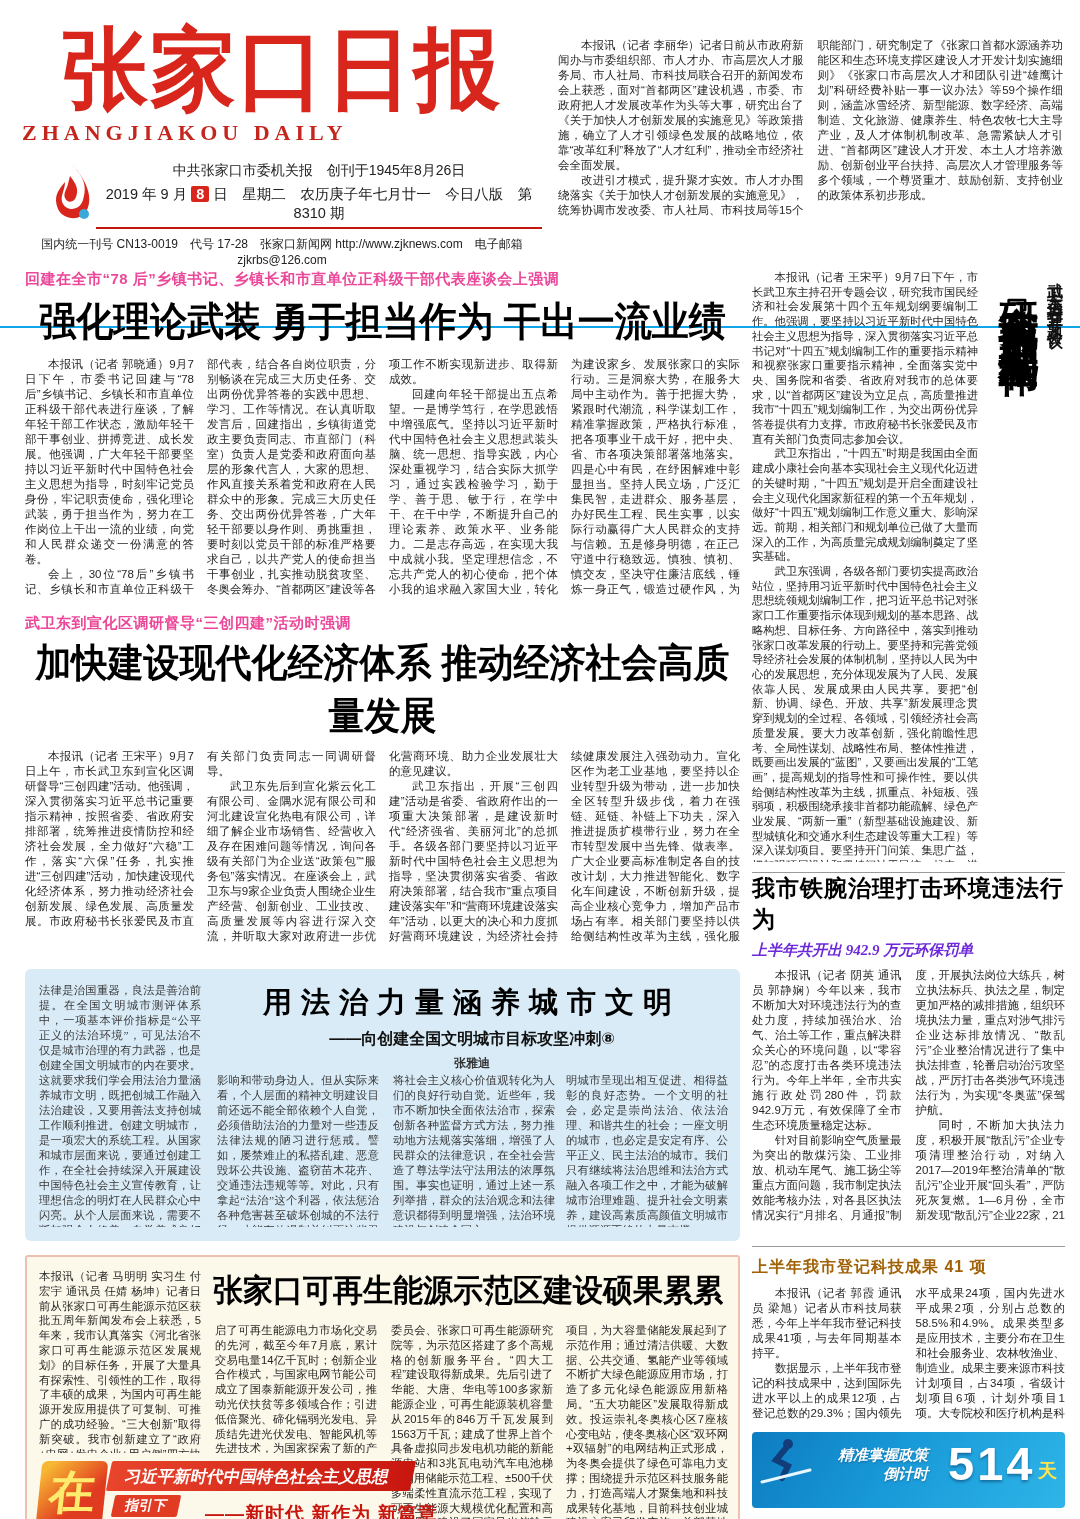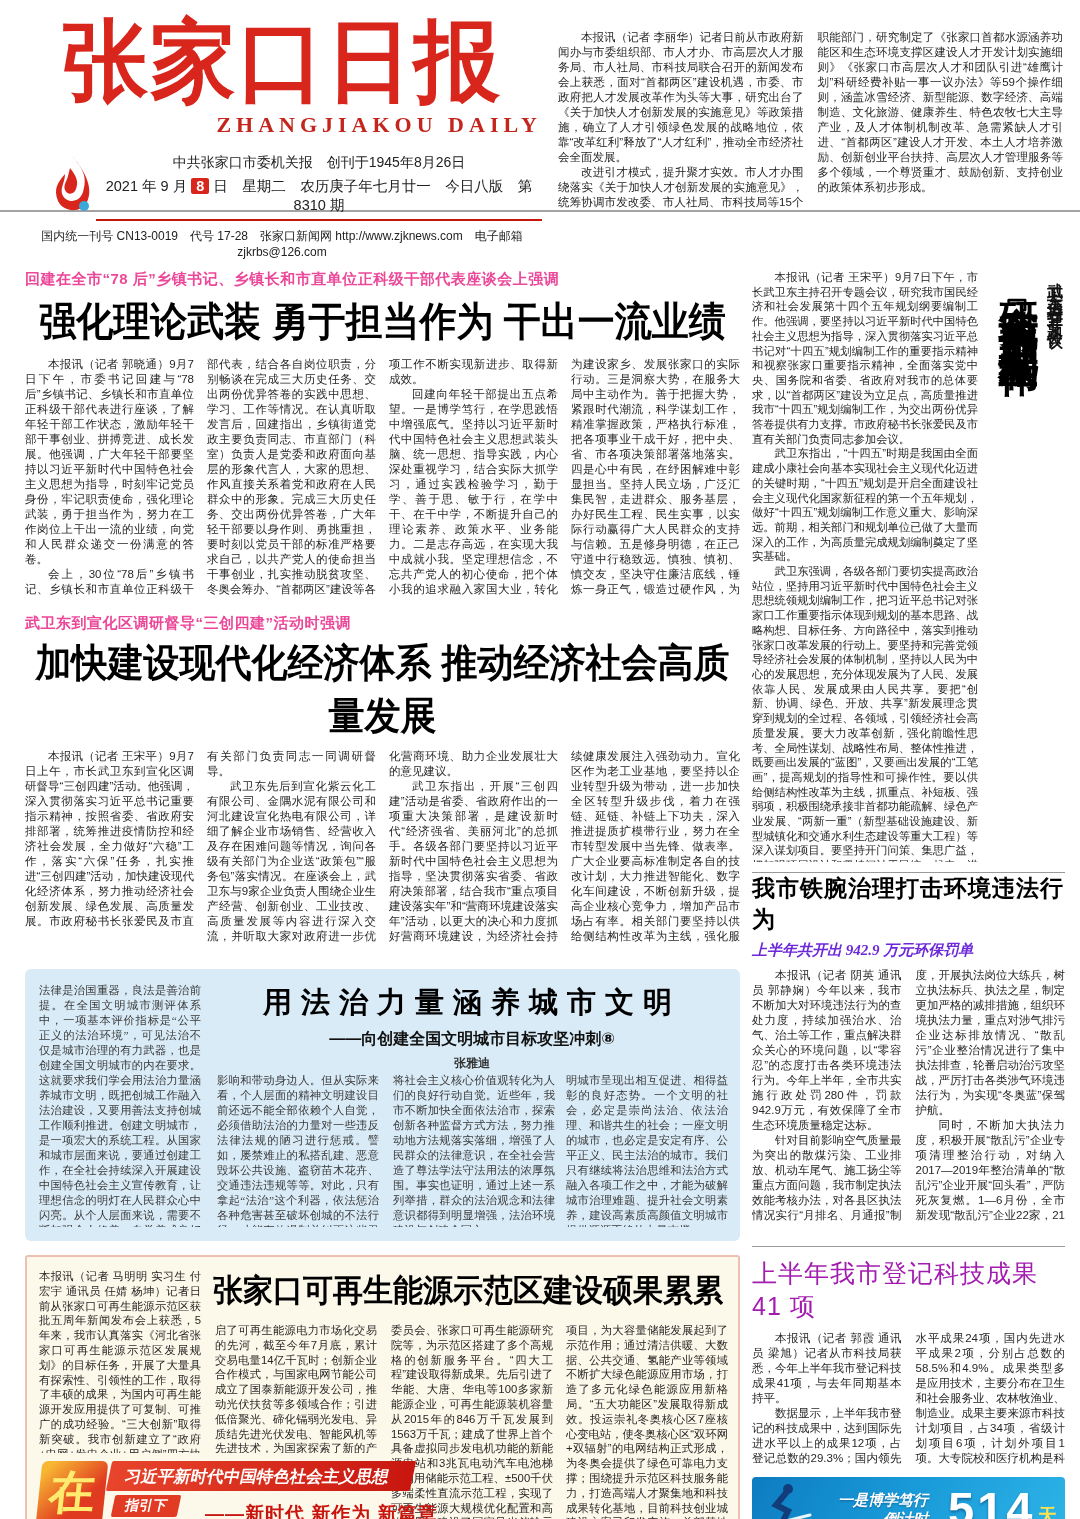--- a/index.html
+++ b/index.html
@@ -1,24 +1,24 @@
 <!DOCTYPE html>
 <html><head>
 <meta charset="utf-8">
 <style>
   html,body{margin:0;padding:0;background:#f2f2f2;}
   .page{position:relative;width:1080px;height:1519px;margin:0 auto;background:#ffffff;
         font-family:"Liberation Sans","DejaVu Sans",sans-serif;color:#1c1c1c;overflow:hidden;}
   
-  .header{position:absolute;left:0;top:0;width:1080px;height:212px;border-bottom:2px solid #a3a3a3;box-sizing:border-box;}
+  .header{position:absolute;left:0;top:8px;width:1080px;height:320px;border-bottom:2px solid #0ea5e9;box-sizing:border-box;}
   .masthead{position:absolute;left:22px;top:14px;width:520px;}
   .paper-title{font-family:"Liberation Serif","DejaVu Serif",serif;font-weight:900;color:#d8261c;
                font-size:86px;line-height:1.12;text-align:center;letter-spacing:2px;transform:scaleY(1.04);}
   .paper-title-en{font-family:"Liberation Serif","DejaVu Serif",serif;font-weight:bold;color:#c4261d;
-                  font-size:22px;letter-spacing:5px;text-align:right;margin-top:2px;}
+                  font-size:22px;letter-spacing:5px;text-align:left;margin-top:2px;}
   .mast-lines{display:flex;margin-top:16px;}
   .flame{width:46px;height:62px;flex:0 0 46px;margin-left:28px;}
   .mast-right{flex:1;}
   .org-line{font-size:14px;text-align:center;color:#222;}
   .date-line{font-size:14.5px;text-align:center;color:#222;margin-top:5px;padding-bottom:4px;border-bottom:2px solid #c1170d;}
   .day-box{display:inline-block;background:#d8261c;color:#fff;font-weight:bold;padding:0 5px;border-radius:2px;}
   .info-line{font-size:12px;text-align:center;color:#222;margin-top:7px;}
   .tr-article{position:absolute;left:558px;top:20px;width:505px;}
   .tr-headline{font-size:26px;font-weight:900;text-align:center;letter-spacing:1px;color:#000;}
   .tr-body{margin-top:10px;height:188px;overflow:hidden;}
@@ -70,21 +70,21 @@
   .p14-body{width:226px;flex:0 0 226px;font-size:11.3px;line-height:14.7px;text-align:justify;color:#262626;overflow:hidden;}
   .p14-body p{margin:0;text-indent:2em;}
   .p14-vert{flex:1;display:flex;justify-content:flex-end;}
   .vh-main{writing-mode:vertical-rl;font-size:40px;font-weight:900;color:#000;line-height:1.05;letter-spacing:4px;}
   .vh-kicker{writing-mode:vertical-rl;font-size:16px;font-weight:700;color:#111;margin-left:4px;letter-spacing:5px;}
   .env{border-top:1px solid #9a9a9a;margin-top:10px;}
   .env-headline{font-size:23px;font-weight:900;color:#000;letter-spacing:1px;}
   .env-sub{font-size:15px;font-weight:bold;font-style:italic;font-family:"Liberation Serif","DejaVu Serif",serif;color:#6d28d9;margin-top:6px;}
   .env-body{margin-top:8px;height:268px;overflow:hidden;}
   .tech{border-top:1px solid #9a9a9a;margin-top:10px;padding-top:10px;}
-  .tech-headline{font-size:25px;font-weight:400;color:#a21caf;letter-spacing:1px;}
+  .tech-headline{font-size:16px;font-weight:700;color:#a16207;letter-spacing:1px;}
   .tech-body{margin-top:8px;height:138px;overflow:hidden;}
   
   .oly{position:relative;margin-top:8px;height:76px;border-radius:4px;overflow:hidden;
        background:linear-gradient(120deg,#0d7cc0,#1899d8 45%,#2fb5e8);}
   .oly-ski{position:absolute;left:6px;top:4px;width:58px;height:52px;}
   .oly-text{position:absolute;left:86px;top:14px;text-align:right;color:#fff;font-weight:900;font-style:italic;line-height:1.25;font-size:15px;text-shadow:0 1px 2px rgba(0,40,80,.4);}
   .oly-num{position:absolute;left:196px;top:4px;color:#fff;font-weight:900;font-size:47px;letter-spacing:3px;text-shadow:0 2px 3px rgba(0,40,80,.45);}
   .oly-unit{position:absolute;left:286px;top:26px;color:#ffe34d;font-weight:900;font-size:19px;}
 </style>
 </head>
@@ -98,21 +98,21 @@
       <div class="paper-title-en">ZHANGJIAKOU DAILY</div>
       <div class="mast-lines">
         <svg class="flame" viewBox="0 0 46 62">
           <path d="M22 2 C32 14 38 22 33 38 C30 48 18 50 13 42 C9 35 15 29 15 20 C8 28 3 35 8 47 C13 58 31 60 37 48 C45 32 31 12 22 2 Z" fill="#d8261c"></path>
           <path d="M20 14 C26 22 29 27 26 35 C24 41 17 41 15 36 C13 31 17 27 18 22 Z" fill="#d8261c"></path>
           <circle cx="34" cy="52" r="5" fill="#3aa8d8"></circle>
         </svg>
         <div class="mast-right">
           <div class="org-line">中共张家口市委机关报　创刊于1945年8月26日</div>
           <div class="date-line">
-            <span>2021 年 9 月</span>
+            <span>2019 年 9 月</span>
             <span class="day-box">8</span>
             <span>日　星期二　农历庚子年七月廿一　今日八版　第 8310 期</span>
           </div>
         </div>
       </div>
       <div class="info-line">国内统一刊号 CN13-0019　代号 17-28　张家口新闻网 http://www.zjknews.com　电子邮箱 zjkrbs@126.com</div>
     </div>
 
     <div class="tr-article">
       <div class="tr-body body-text cols-2">
@@ -206,21 +206,21 @@
     </div>
 
     <div class="oly">
       <svg class="oly-ski" viewBox="0 0 58 52">
         <circle cx="30" cy="8" r="5" fill="#123c7a"></circle>
         <path d="M28 12 L18 24 L30 30 L24 42" stroke="#123c7a" stroke-width="6" fill="none" stroke-linecap="round"></path>
         <path d="M4 46 L52 34" stroke="#e8f6ff" stroke-width="3" stroke-linecap="round"></path>
       </svg>
 
       <div class="oly-text">
-        <div>一是博学笃行</div>
+        <div>精准掌握政策</div>
         <div>倒计时</div>
       </div>
       <div class="oly-num">514</div>
       <div class="oly-unit">天</div>
     </div>
 
   </div>
 
 </div>
 

